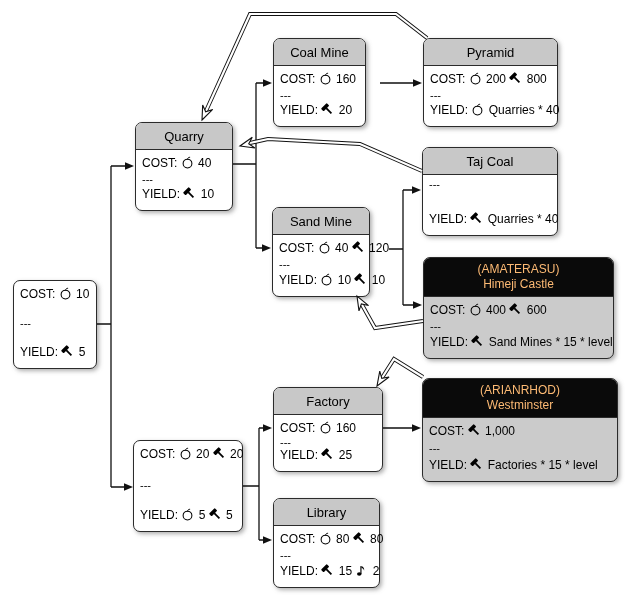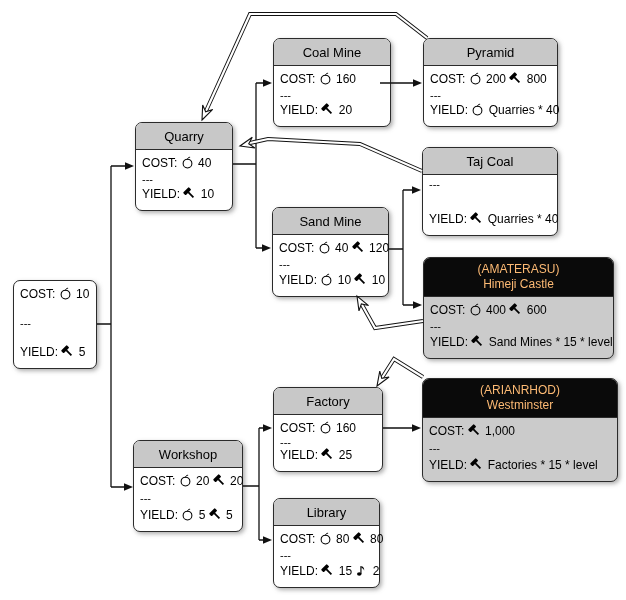--- a/index.html
+++ b/index.html
@@ -124,21 +124,21 @@
   <svg class="ic" viewBox="0 0 16 16">
     <g transform="rotate(-45 8 8)">
       <rect x="3" y="1.6" width="10" height="4.6" rx="1.2" fill="#000"></rect>
       <rect x="6.9" y="5.8" width="2.2" height="9" fill="#000"></rect>
     </g>
   </svg>
 <span>10</span></div>
     </div>
   </div>
 
-  <div class="node" style="left:273px;top:38px;width:118px;height:89px">
+  <div class="node" style="left:273px;top:38px;width:93px;height:89px">
     <div class="hdr">Coal Mine</div>
     <div class="body">
       <div class="line"><span>COST: </span>
   <svg class="ic" viewBox="0 0 16 16">
     <circle cx="8" cy="9.3" r="5.4" fill="none" stroke="#000" stroke-width="1.3"></circle>
     <path d="M8 4.2 C8 2.4 9.6 1.4 11.2 1.6" fill="none" stroke="#000" stroke-width="1.2"></path>
   </svg>
 <span>160</span></div>
       <div class="sep">---</div>
       <div class="line"><span>YIELD: </span>
@@ -186,21 +186,21 @@
   <svg class="ic" viewBox="0 0 16 16">
     <g transform="rotate(-45 8 8)">
       <rect x="3" y="1.6" width="10" height="4.6" rx="1.2" fill="#000"></rect>
       <rect x="6.9" y="5.8" width="2.2" height="9" fill="#000"></rect>
     </g>
   </svg>
 <span>Quarries * 40</span></div>
     </div>
   </div>
 
-  <div class="node" style="left:272px;top:207px;width:117px;height:90px">
+  <div class="node" style="left:272px;top:207px;width:98px;height:90px">
     <div class="hdr">Sand Mine</div>
     <div class="body">
       <div class="line"><span>COST: </span>
   <svg class="ic" viewBox="0 0 16 16">
     <circle cx="8" cy="9.3" r="5.4" fill="none" stroke="#000" stroke-width="1.3"></circle>
     <path d="M8 4.2 C8 2.4 9.6 1.4 11.2 1.6" fill="none" stroke="#000" stroke-width="1.2"></path>
   </svg>
 <span>40 </span>
   <svg class="ic" viewBox="0 0 16 16">
     <g transform="rotate(-45 8 8)">
@@ -298,21 +298,20 @@
     <g transform="rotate(-45 8 8)">
       <rect x="3" y="1.6" width="10" height="4.6" rx="1.2" fill="#000"></rect>
       <rect x="6.9" y="5.8" width="2.2" height="9" fill="#000"></rect>
     </g>
   </svg>
 <span>Factories * 15 * level</span></div>
     </div>
   </div>
 
   <div class="node" style="left:133px;top:440px;width:110px;height:92px">
-    <div class="hdr">Workshop</div>
     <div class="body">
       <div class="line"><span>COST: </span>
   <svg class="ic" viewBox="0 0 16 16">
     <circle cx="8" cy="9.3" r="5.4" fill="none" stroke="#000" stroke-width="1.3"></circle>
     <path d="M8 4.2 C8 2.4 9.6 1.4 11.2 1.6" fill="none" stroke="#000" stroke-width="1.2"></path>
   </svg>
 <span>20 </span>
   <svg class="ic" viewBox="0 0 16 16">
     <g transform="rotate(-45 8 8)">
       <rect x="3" y="1.6" width="10" height="4.6" rx="1.2" fill="#000"></rect>

